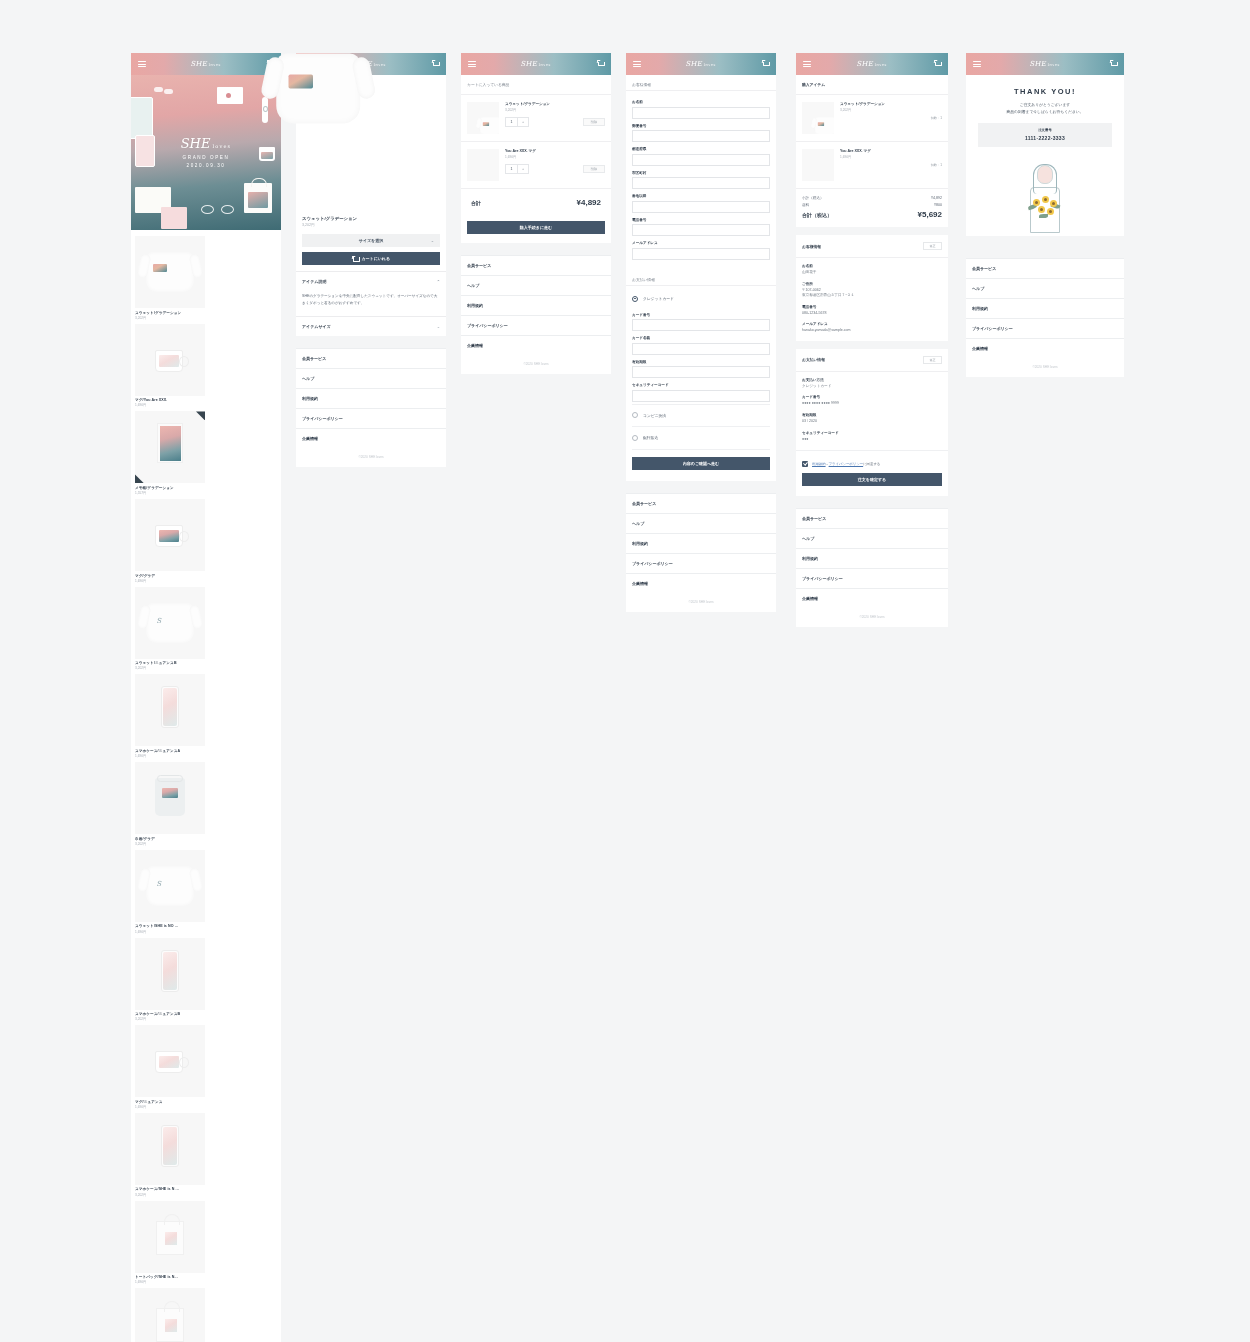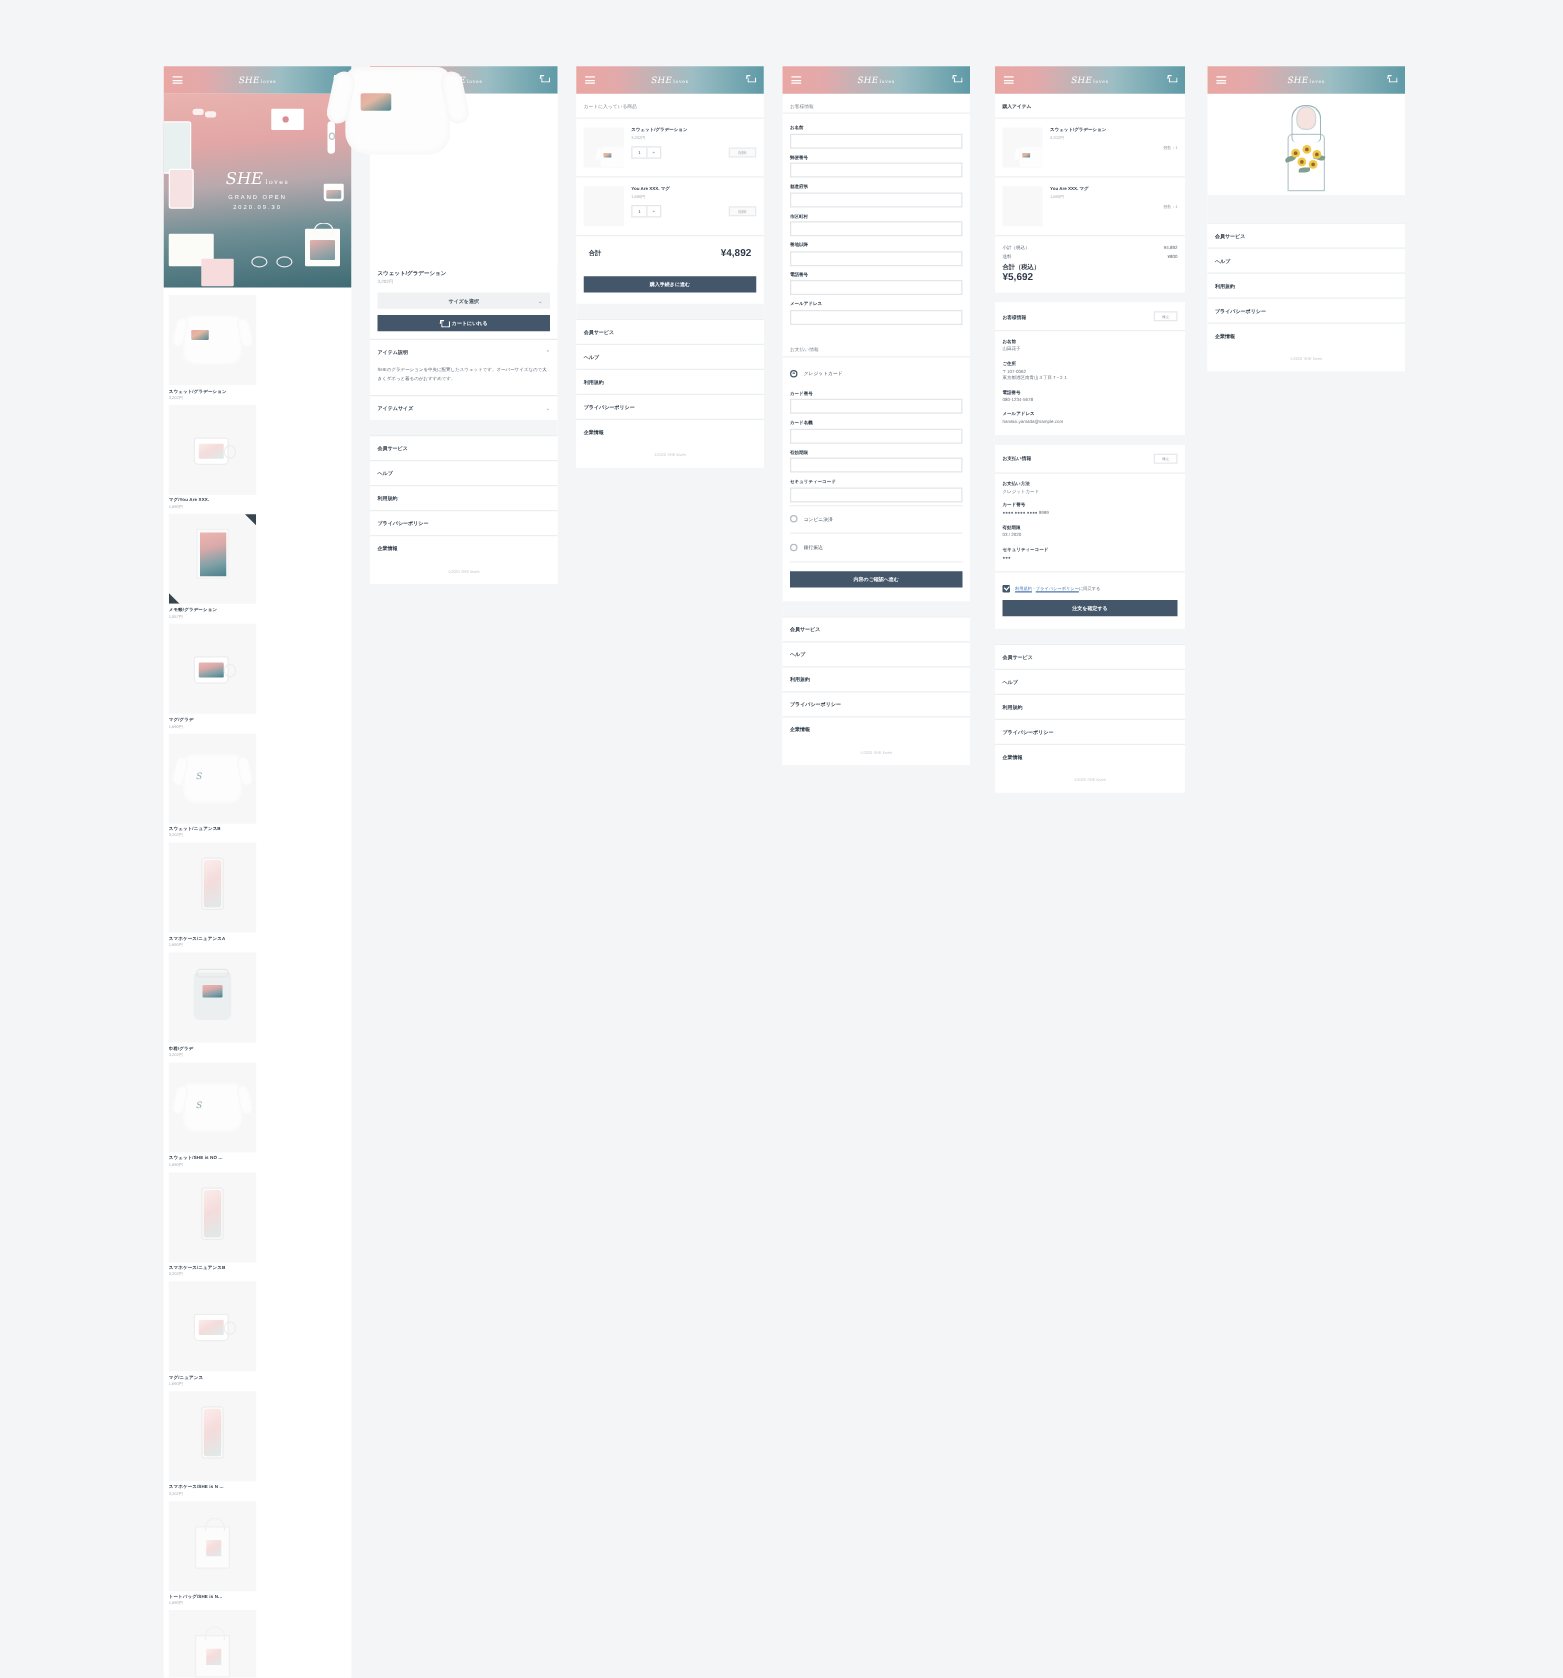--- a/index.html
+++ b/index.html
@@ -182,21 +182,21 @@
   .blk { background:#fff; margin-bottom:0; }
   .blk-hd { display:flex; align-items:center; justify-content:space-between; padding:7px 6px;
             border-bottom:.6px solid #efeff1; }
   .blk-hd b { font-size:3.8px; color:#2f3b49; }
   .edit { width:19px; height:8px; border:.6px solid #e6e8ea; font-size:3px; color:#9aa1a9;
           display:flex; align-items:center; justify-content:center; background:#fff; }
   .cf-row { display:flex; gap:6px; padding:7px 6px; border-bottom:.6px solid #efeff1; align-items:flex-start;}
   .cf-qty { font-size:3.2px; color:#9aa1a9; align-self:center; }
   .sum { padding:7px 6px 8px; }
   .sum-l { display:flex; justify-content:space-between; font-size:3.6px; color:#5c6673; margin-bottom:3px; }
-  .sum-t { display:flex; justify-content:space-between; align-items:baseline; margin-top:3px;flex-direction:column; }
+  .sum-t { display:flex; justify-content:space-between; align-items:baseline; margin-top:3px; }
   .sum-t .l { font-size:5px; font-weight:bold; color:#2f3b49; }
   .sum-t .r { font-size:8px; font-weight:bold; color:#2f3b49; }
   .kv { padding:0 6px; }
   .kv .k { font-size:3.6px; font-weight:bold; color:#2f3b49; margin:6px 0 2px; }
   .kv .v { font-size:3.6px; color:#6a737d; line-height:1.55; }
   .agree { display:flex; align-items:center; gap:4px; padding:8px 6px 0; font-size:3.4px; color:#5c6673; }
   .chk { width:6px; height:6px; background:#44566a; border-radius:1px; position:relative; flex:none; }
   .chk::after { content:""; position:absolute; left:1.8px; top:.8px; width:1.6px; height:3px;
                 border:solid #fff; border-width:0 .8px .8px 0; transform:rotate(42deg); }
   .lnk { color:#4a76b0; text-decoration:underline; }
@@ -742,20 +742,29 @@
     <div class="hdr">
       <div class="burger">
           <i></i>
           <i></i>
           <i></i>
         </div>
       <div class="logo">SHE<small>loves</small></div>
       <div class="cart"><span class="cart-glyph"></span></div>
     </div>
 
+    <div class="ty">
+      <h1>THANK YOU!</h1>
+      <p>ご注文ありがとうございます</p>
+      <p style="margin-top:1px">商品の到着まで今しばらくお待ちください。</p>
+      <div class="ordbox">
+        <div class="ol">注文番号</div>
+        <div class="on">1111-2222-3333</div>
+      </div>
+    </div>
 
     <div class="ty-art">
       <div class="ty-girl">
         <div class="body"></div>
         <div class="head"></div>
         <div class="hair"></div>
         <div class="bouquet">
           <div class="lf" style="left:1px;top:10px;transform:rotate(-18deg)"></div>
           <div class="lf" style="left:24px;top:9px;transform:rotate(18deg)"></div>
           <div class="lf" style="left:12px;top:19px;"></div>

